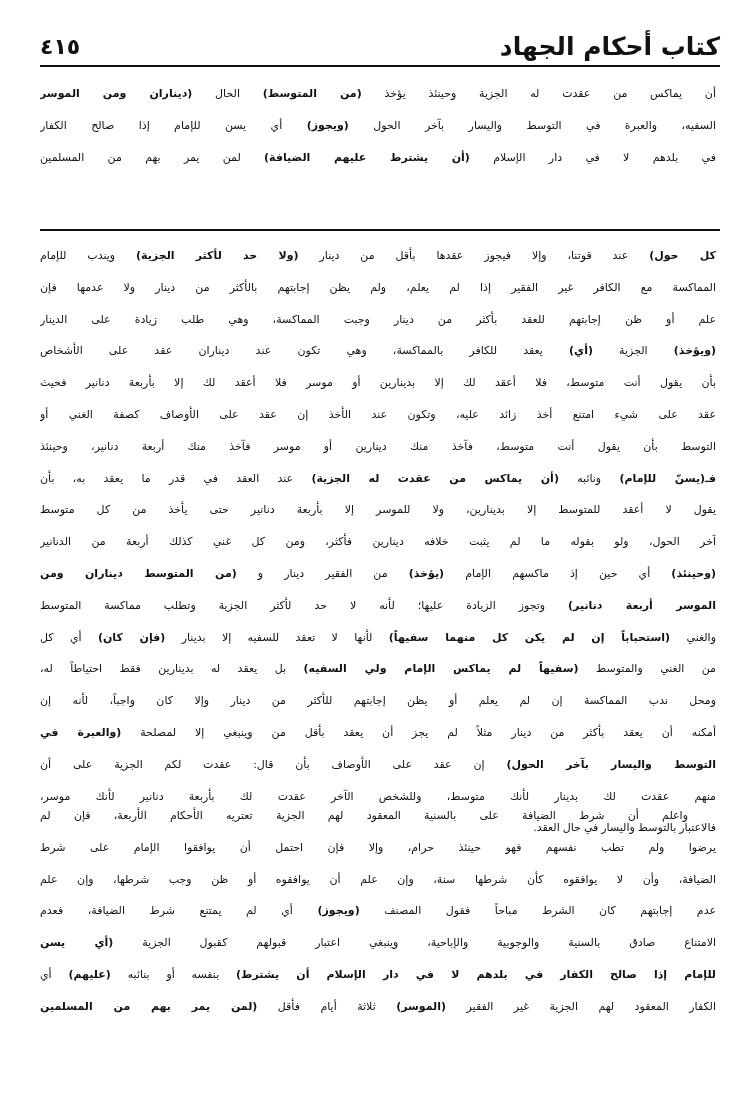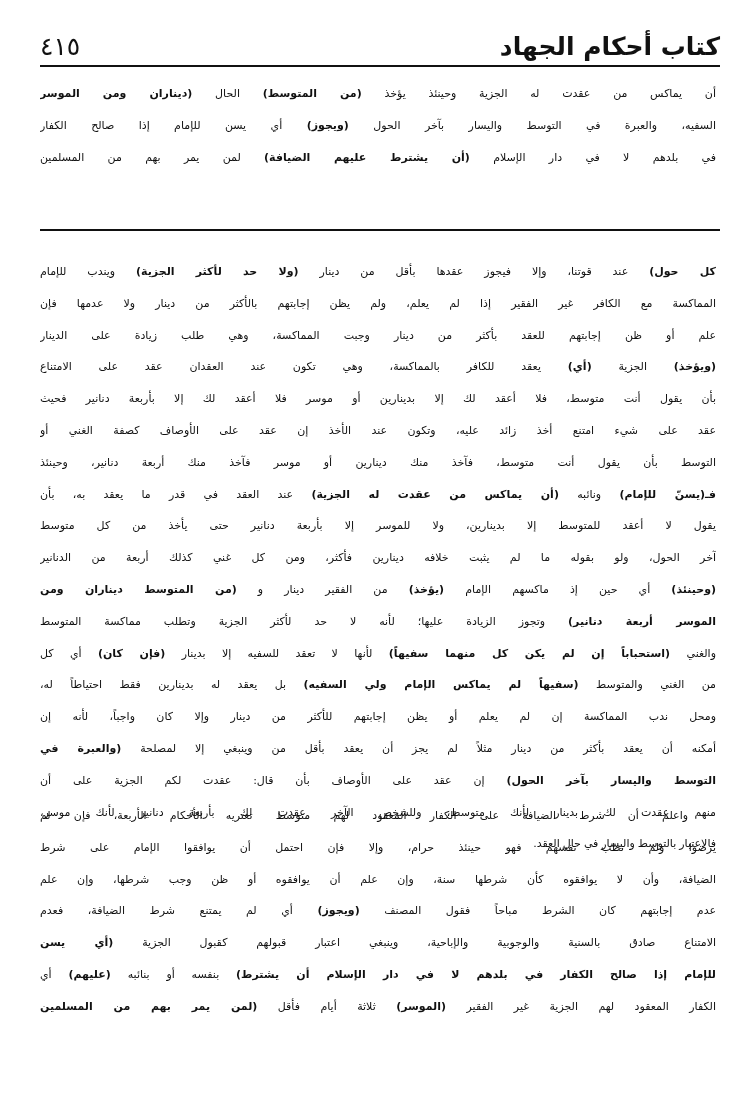--- a/index.html
+++ b/index.html
@@ -33,22 +33,22 @@
       align-items: flex-end;
       direction: rtl;
     }
     .book-title {
       font-weight: bold;
       font-size: 25px;
       line-height: 26px;
       text-align: center;
     }
     .page-number {
-      font-weight: normal;
-      font-size: 25px;
+      font-weight: bold;
+      font-size: 22px;
       line-height: 26px;
     }
     .rule {
       position: absolute;
       left: 0;
       right: 0;
       height: 2px;
       background: #111111;
     }
     .rule.top { top: 65px; }
@@ -73,21 +73,21 @@
       text-align-last: justify;
       overflow: hidden;
     }
     .block .line.last {
       text-align-last: right;
     }
     .block .line.indent {
       padding-right: 28px;
     }
     .main-text { top: 78px; }
-    .commentary-1 { top: 240px; margin-top: 16px; }
+    .commentary-1 { top: 240px; }
     .commentary-2 { top: 800px; }
 
     b { font-weight: bold; }
   </style>
 </head>
 <body>
 
 <div class="page">
 
   <div class="running-head">
@@ -102,40 +102,40 @@
       <span class="line"><span>السفيه، والعبرة في التوسط واليسار بآخر الحول </span><b>(ويجوز)</b><span> أي يسن للإمام إذا صالح الكفار</span></span>
       <span class="line"><span>في بلدهم لا في دار الإسلام </span><b>(أن يشترط عليهم الضيافة)</b><span> لمن يمر بهم من المسلمين</span></span>
     </div>
 
   <div class="rule mid"></div>
 
   <div class="block commentary-1">
       <span class="line"><b>كل حول)</b><span> عند قوتنا، وإلا فيجوز عقدها بأقل من دينار </span><b>(ولا حد لأكثر الجزية)</b><span> ويندب للإمام</span></span>
       <span class="line"><span>المماكسة مع الكافر غير الفقير إذا لم يعلم، ولم يظن إجابتهم بالأكثر من دينار ولا عدمها فإن</span></span>
       <span class="line"><span>علم أو ظن إجابتهم للعقد بأكثر من دينار وجبت المماكسة، وهي طلب زيادة على الدينار</span></span>
-      <span class="line"><b>(ويؤخذ)</b><span> الجزية </span><b>(أي)</b><span> يعقد للكافر بالمماكسة، وهي تكون عند العقدان عقد على الامتناع</span></span>
+      <span class="line"><b>(ويؤخذ)</b><span> الجزية </span><b>(أي)</b><span> يعقد للكافر بالمماكسة، وهي تكون عند ديناران عقد على الأشخاص</span></span>
       <span class="line"><span>بأن يقول أنت متوسط، فلا أعقد لك إلا بدينارين أو موسر فلا أعقد لك إلا بأربعة دنانير فحيث</span></span>
       <span class="line"><span>عقد على شيء امتنع أخذ زائد عليه، وتكون عند الأخذ إن عقد على الأوصاف كصفة الغني أو</span></span>
       <span class="line"><span>التوسط بأن يقول أنت متوسط، فآخذ منك دينارين أو موسر فآخذ منك أربعة دنانير، وحينئذ</span></span>
       <span class="line"><b>فـ(يسنّ للإمام)</b><span> ونائبه </span><b>(أن يماكس من عقدت له الجزية)</b><span> عند العقد في قدر ما يعقد به، بأن</span></span>
       <span class="line"><span>يقول لا أعقد للمتوسط إلا بدينارين، ولا للموسر إلا بأربعة دنانير حتى يأخذ من كل متوسط</span></span>
       <span class="line"><span>آخر الحول، ولو بقوله ما لم يثبت خلافه دينارين فأكثر، ومن كل غني كذلك أربعة من الدنانير</span></span>
       <span class="line"><b>(وحينئذ)</b><span> أي حين إذ ماكسهم الإمام </span><b>(يؤخذ)</b><span> من الفقير دينار و </span><b>(من المتوسط ديناران ومن</b></span>
       <span class="line"><b>الموسر أربعة دنانير)</b><span> وتجوز الزيادة عليها؛ لأنه لا حد لأكثر الجزية وتطلب مماكسة المتوسط</span></span>
       <span class="line"><span>والغني </span><b>(استحباباً إن لم يكن كل منهما سفيهاً)</b><span> لأنها لا تعقد للسفيه إلا بدينار </span><b>(فإن كان)</b><span> أي كل</span></span>
       <span class="line"><span>من الغني والمتوسط </span><b>(سفيهاً لم يماكس الإمام ولي السفيه)</b><span> بل يعقد له بدينارين فقط احتياطاً له،</span></span>
       <span class="line"><span>ومحل ندب المماكسة إن لم يعلم أو يظن إجابتهم للأكثر من دينار وإلا كان واجباً، لأنه إن</span></span>
       <span class="line"><span>أمكنه أن يعقد بأكثر من دينار مثلاً لم يجز أن يعقد بأقل من وينبغي إلا لمصلحة </span><b>(والعبرة في</b></span>
       <span class="line"><b>التوسط واليسار بآخر الحول)</b><span> إن عقد على الأوصاف بأن قال: عقدت لكم الجزية على أن</span></span>
       <span class="line"><span>منهم عقدت لك بدينار لأنك متوسط، وللشخص الآخر عقدت لك بأربعة دنانير لأنك موسر،</span></span>
       <span class="line last"><span>فالاعتبار بالتوسط واليسار في حال العقد.</span></span>
     </div>
 
   <div class="block commentary-2">
-      <span class="line indent"><span>واعلم أن شرط الضيافة على الكفار المعقود لهم متوسط تعتريه الأحكام الأربعة، فإن لم</span></span>
+      <span class="line indent"><span>واعلم أن شرط الضيافة على بالسنية المعقود لهم الجزية تعتريه الأحكام الأربعة، فإن لم</span></span>
       <span class="line"><span>يرضوا ولم تطب نفسهم فهو حينئذ حرام، وإلا فإن احتمل أن يوافقوا الإمام على شرط</span></span>
       <span class="line"><span>الضيافة، وأن لا يوافقوه كأن شرطها سنة، وإن علم أن يوافقوه أو ظن وجب شرطها، وإن علم</span></span>
       <span class="line"><span>عدم إجابتهم كان الشرط مباحاً فقول المصنف </span><b>(ويجوز)</b><span> أي لم يمتنع شرط الضيافة، فعدم</span></span>
       <span class="line"><span>الامتناع صادق بالسنية والوجوبية والإباحية، وينبغي اعتبار قبولهم كقبول الجزية </span><b>(أي يسن</b></span>
       <span class="line"><b>للإمام إذا صالح الكفار في بلدهم لا في دار الإسلام أن يشترط)</b><span> بنفسه أو بنائبه </span><b>(عليهم)</b><span> أي</span></span>
       <span class="line"><span>الكفار المعقود لهم الجزية غير الفقير </span><b>(الموسر)</b><span> ثلاثة أيام فأقل </span><b>(لمن يمر بهم من المسلمين</b></span>
     </div>
 
 </div>
 

